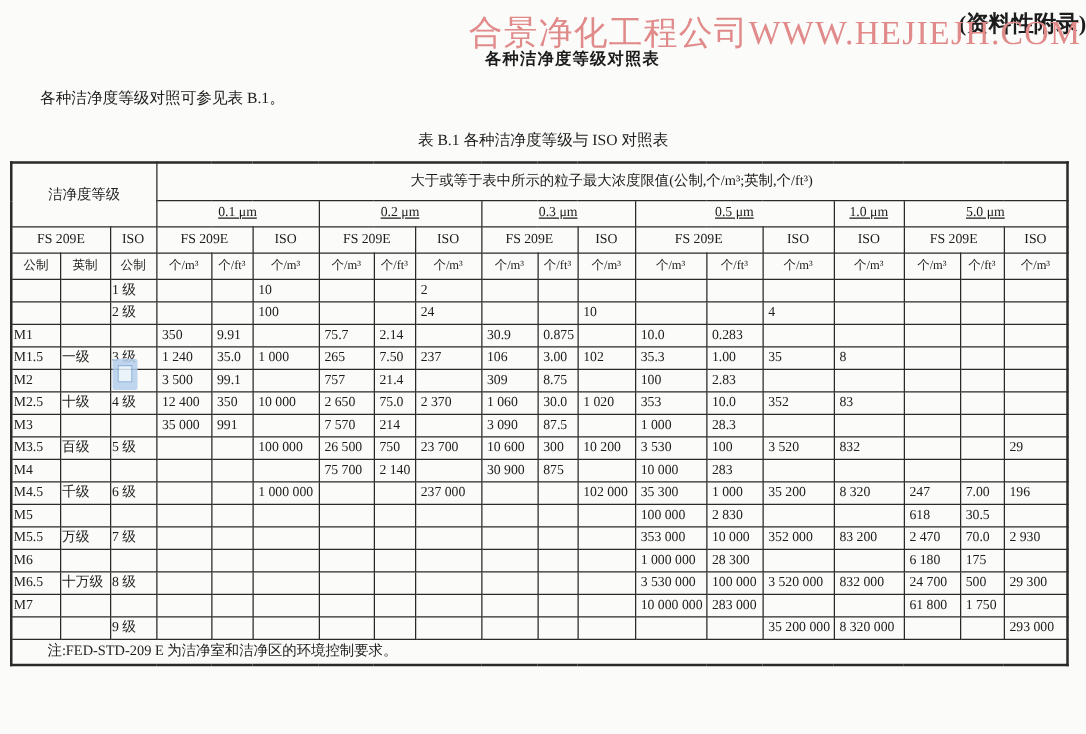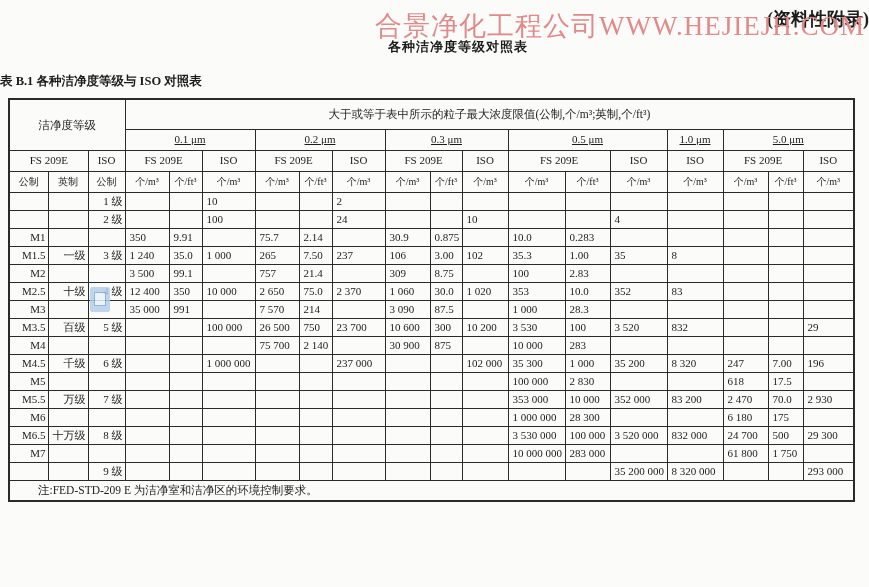--- a/index.html
+++ b/index.html
@@ -19,41 +19,41 @@
     color:#e18a8a; white-space:nowrap;
   }
 
   .t-appendix { text-align:center; margin:0; padding-top:24px;
     font-size:14px; font-weight:bold; letter-spacing:6px; }
   .t-sub { text-align:right; margin:0; padding-top:7px;
     font-size:18px; font-weight:bold; }
   .t-head { text-align:center; margin:0; padding-top:7px;
     font-size:13px; font-weight:bold; letter-spacing:1px;padding-left:47px; }
   .para { margin:0; padding:14px 0 0 32px; font-size:12.5px; }
-  .caption { text-align:left; margin:0; padding-top:17px;
-    font-size:12.5px; font-weight:bold; }
+  .caption { text-align:center; margin:0; padding-top:17px;
+    font-size:12.5px; font-weight:normal; }
 
   table.cmp {
     border-collapse:collapse; table-layout:fixed;
     width:845px; margin:8px 0 0 8px;
     border:2px solid #2a2a2a;
   }
   .cmp th, .cmp td {
     border:1px solid #2a2a2a;
     font-size:11px; font-weight:normal;
     padding:0 2px; overflow:hidden; white-space:nowrap;
     line-height:1.25;
   }
   .cmp thead th { text-align:center; }
   .cmp thead tr.r1 th { height:29px; font-size:11.5px; }
   .cmp thead tr.r2 th { height:20px;text-decoration:underline; }
   .cmp thead tr.r3 th { height:20px; }
   .cmp thead tr.r4 th { height:20px; font-size:10px; }
   .cmp tbody td { height:17px; text-align:left; padding-left:4px; }
-  .cmp tbody td.cls { text-align:right; padding-left:1px;margin-top:16px; }
+  .cmp tbody td.cls { text-align:left; padding-left:1px;margin-top:16px; }
   .cmp tfoot td { height:19px; font-size:11.5px; padding-left:28px; text-align:left; }
 
   .stamp {
     position:absolute; left:90px; top:287px;
     width:20px; height:25px; border-radius:2px;
     background:#b5cfec; opacity:.85;
   }
   .stamp span {
     position:absolute; left:4px; top:5px; width:12px; height:14px;
     background:#e8f1fb; border:1px solid #7fa8d6; box-sizing:border-box;
@@ -62,20 +62,21 @@
 </head>
 <body>
 
 <div class="page">
 
   <div class="watermark">合景净化工程公司WWW.HEJIEJH.COM</div>
 
   <h3 class="t-sub">(资料性附录)</h3>
   <h3 class="t-head">各种洁净度等级对照表</h3>
 
+  <p class="para">各种洁净度等级对照可参见表 B.1。</p>
 
   <div class="caption">表 B.1  各种洁净度等级与 ISO 对照表</div>
 
   <table class="cmp">
     <colgroup>
       <col style="width:39px">
         <col style="width:40px">
         <col style="width:37px">
       <col style="width:44px">
         <col style="width:33px">
@@ -366,21 +367,21 @@
           <td></td>
           <td></td>
           <td></td>
           <td></td>
           <td></td>
           <td>100 000</td>
           <td>2 830</td>
           <td></td>
           <td></td>
           <td>618</td>
-          <td>17.5</td>
+          <td>30.5</td>
           <td></td>
         </tr>
         <tr>
           <td class="cls">M5.5</td>
           <td class="cls">万级</td>
           <td class="cls">7 级</td>
           <td></td>
           <td></td>
           <td></td>
           <td></td>

